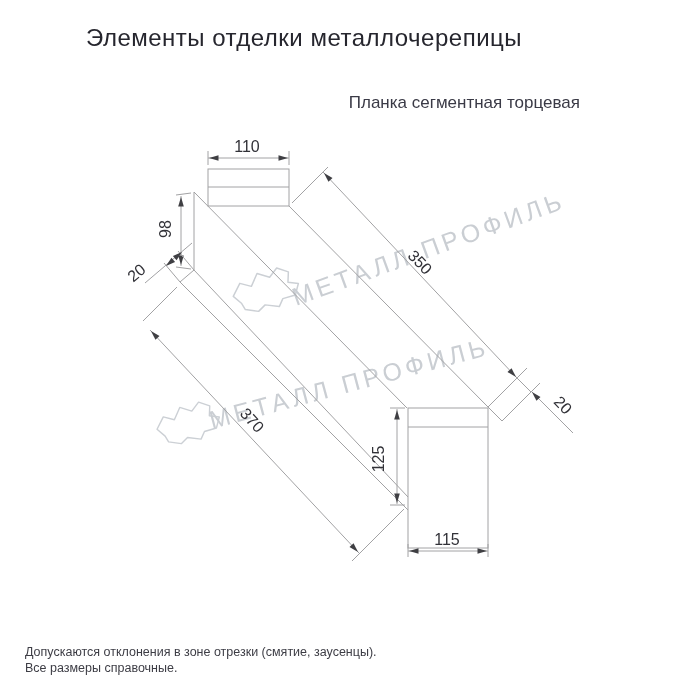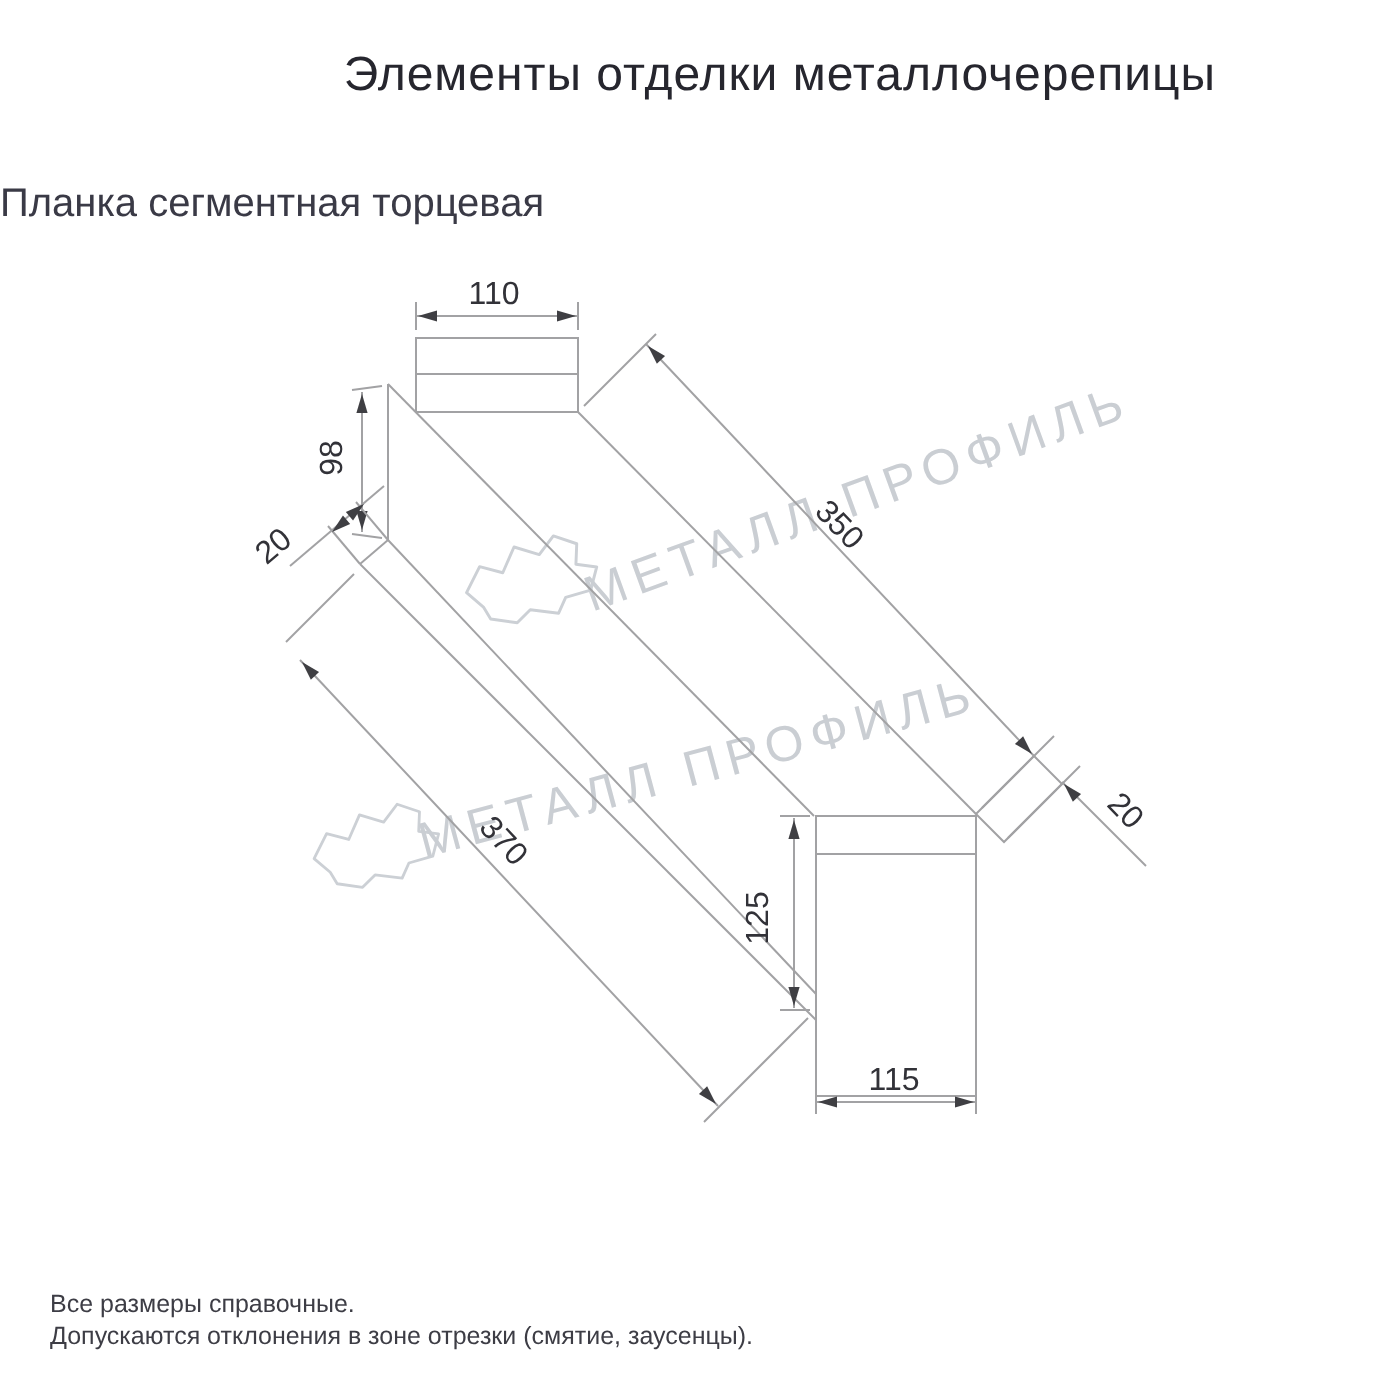--- a/index.html
+++ b/index.html
@@ -1,26 +1,26 @@
 <!DOCTYPE html>
 <html><head>
 <meta charset="utf-8">
 <style>
   html,body{margin:0;padding:0;}
   body{
     width:700px;height:700px;background:#ffffff;position:relative;overflow:hidden;
     font-family:"Liberation Sans", sans-serif;color:#2b2b33;
   }
   .page-title{
-    position:absolute;top:24px;left:0;width:608px;text-align:right;
+    position:absolute;top:24px;left:0;width:608px;text-align:center;
     font-size:24px;letter-spacing:.5px;color:#26262e;
   }
   .product-subtitle{
-    position:absolute;top:93px;left:0;width:580px;text-align:left;
-    font-size:20px;line-height:19px;color:#3a3a46;
+    position:absolute;top:93px;left:0;width:580px;text-align:right;
+    font-size:17px;line-height:19px;color:#3a3a46;
   }
   .drawing-wrap{position:absolute;left:0;top:0;width:700px;height:700px;}
   .footer-notes{
     position:absolute;left:25px;top:644px;font-size:12.5px;line-height:16px;color:#3d3d45;
   }
   svg text.dim{font-family:"Liberation Sans",sans-serif;font-size:16px;fill:#323238;}
   svg text.wm{font-family:"Liberation Sans",sans-serif;font-size:25px;letter-spacing:4px;fill:#caced3;}
   svg .shape{stroke:#a2a2a4;stroke-width:1;fill:none;}
   svg .dimline{stroke:#a2a2a4;stroke-width:1;fill:none;}
   svg .arrow{fill:#3f3f43;stroke:none;}
@@ -136,15 +136,15 @@
     <line x1="488" y1="544" x2="488" y2="557" class="dimline"></line>
     <line x1="408" y1="551" x2="488" y2="551" class="dimline"></line>
     <use href="#arrowhead" class="arrow" transform="translate(409,551) rotate(180)"></use>
     <use href="#arrowhead" class="arrow" transform="translate(487,551)"></use>
     <text class="dim" x="447" y="545" text-anchor="middle">115</text>
   </g>
 </svg>
 </div>
 
 <div class="footer-notes">
+  <div>Допускаются отклонения в зоне отрезки (смятие, заусенцы).</div>
   <div>Все размеры справочные.</div>
-  <div>Допускаются отклонения в зоне отрезки (смятие, заусенцы).</div>
 </div>
 
 </body></html>

